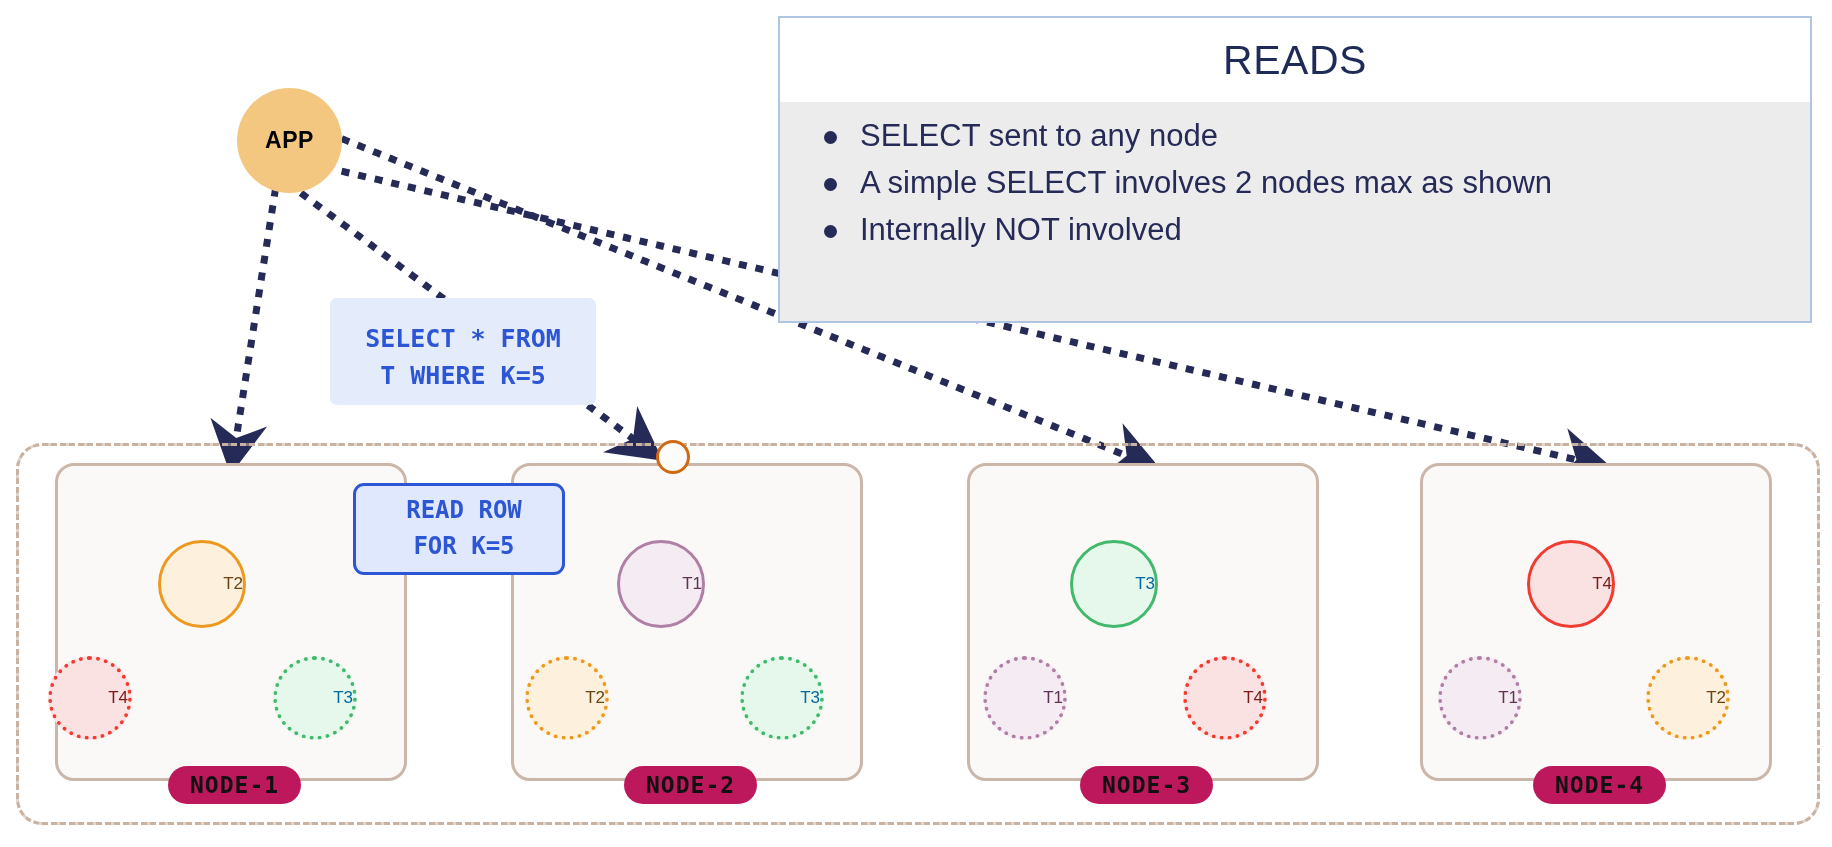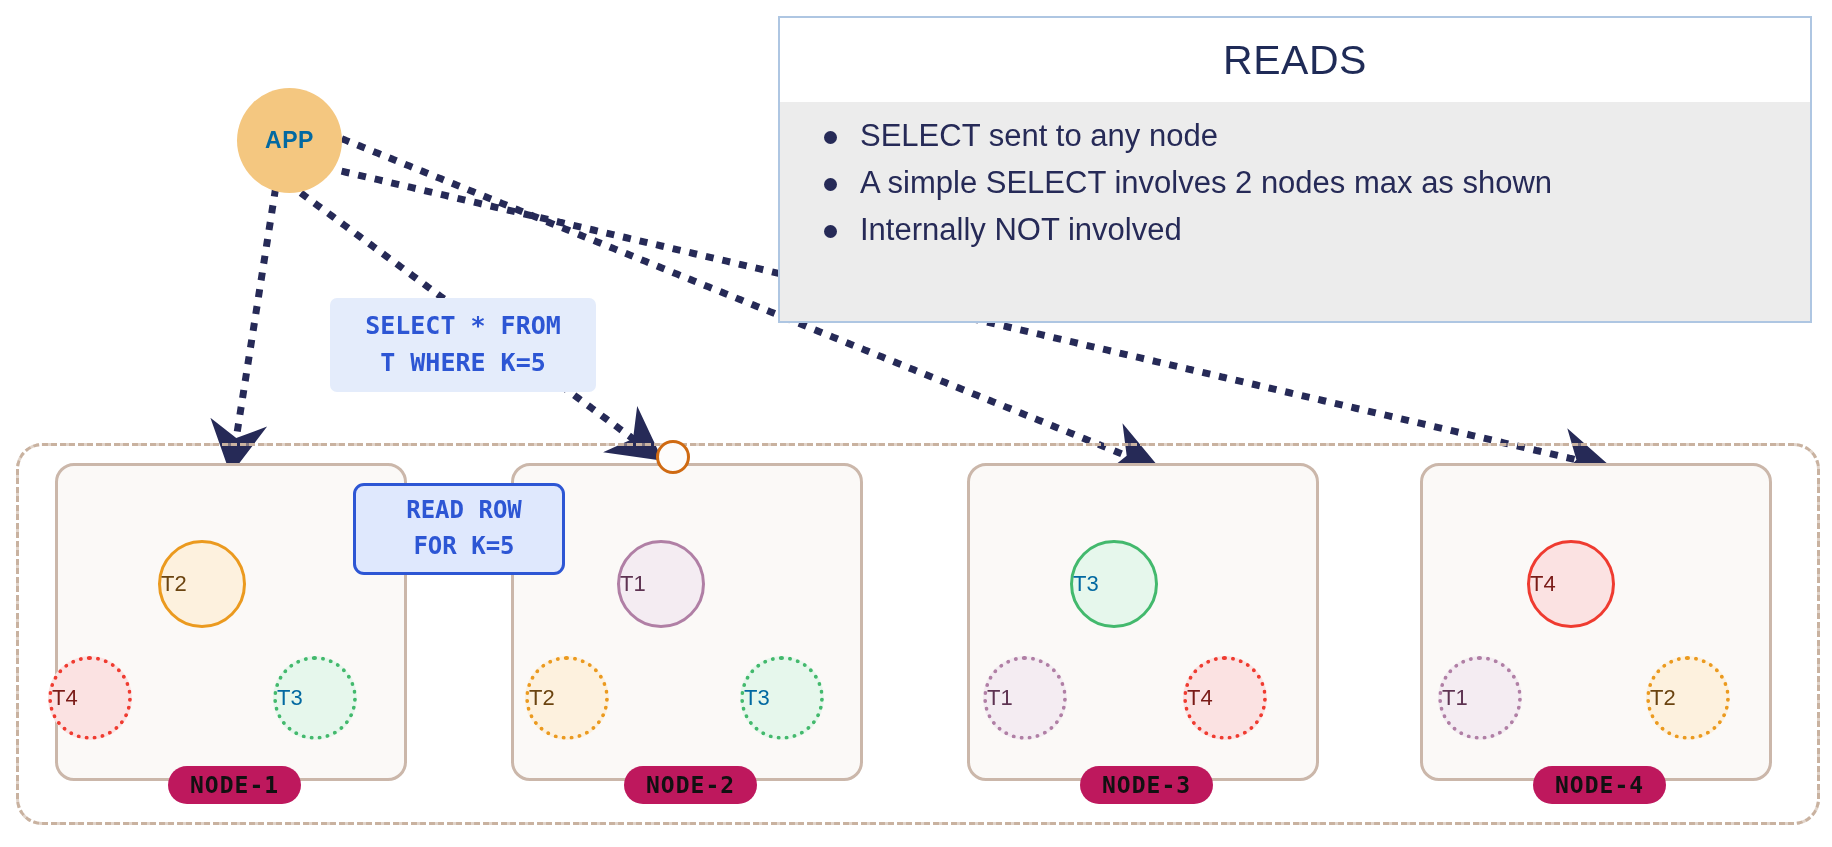--- a/index.html
+++ b/index.html
@@ -35,28 +35,28 @@
   .reads-list li .bullet{
     position:absolute;left:26px;top:19px;width:13px;height:13px;
     border-radius:50%;background:#262a57;
   }
 
   
   .app-node{
     position:absolute;left:237px;top:88px;width:105px;height:105px;
     border-radius:50%;background:#f4c780;
     display:flex;align-items:center;justify-content:center;
-    font-size:23px;font-weight:bold;color:#0369a1;letter-spacing:.5px;
+    font-size:23px;font-weight:bold;color:#000000;letter-spacing:.5px;
   }
 
   
   .sql-callout{
     position:absolute;left:330px;top:298px;width:266px;
     background:#e4ecfb;border-radius:7px;
-    padding:9px 10px 11px 10px;box-sizing:border-box;
+    padding:22px 10px 11px 10px;box-sizing:border-box;
     font-family:"DejaVu Sans Mono", monospace;
     font-size:25px;font-weight:bold;line-height:37px;
     color:#2d56d4;text-align:center;white-space:pre;
   }
 
   
   .read-callout{
     position:absolute;left:353px;top:483px;width:212px;
     background:#dfe8fd;border:3px solid #2d56d4;border-radius:11px;
     padding:6px 6px 8px 16px;box-sizing:border-box;
@@ -95,22 +95,22 @@
     z-index:6;
   }
   .node-label.l1{left:168px;}
   .node-label.l2{left:624px;}
   .node-label.l3{left:1080px;}
   .node-label.l4{left:1533px;}
 
   
   .tablet{
     position:absolute;border-radius:50%;
-    display:flex;align-items:center;justify-content:flex-start;
-    font-size:22px;box-sizing:border-box;z-index:4;
+    display:flex;align-items:center;justify-content:flex-end;
+    font-size:17px;box-sizing:border-box;z-index:4;
   }
   .tablet.leader{width:88px;height:88px;border-width:3px;border-style:solid;}
   .tablet.follower{width:84px;height:84px;border-width:4px;border-style:dotted;}
 
   
   .t-T1{background:#f4ecf2;border-color:#b07fa5;color:#5e3352;}
   .t-T2{background:#fdf1de;border-color:#eb9a1f;color:#6b4410;}
   .t-T3{background:#e6f7ec;border-color:#43b96d;color:#0369a1;}
   .t-T4{background:#fbe2e2;border-color:#ef3b30;color:#7a1b17;}
 

